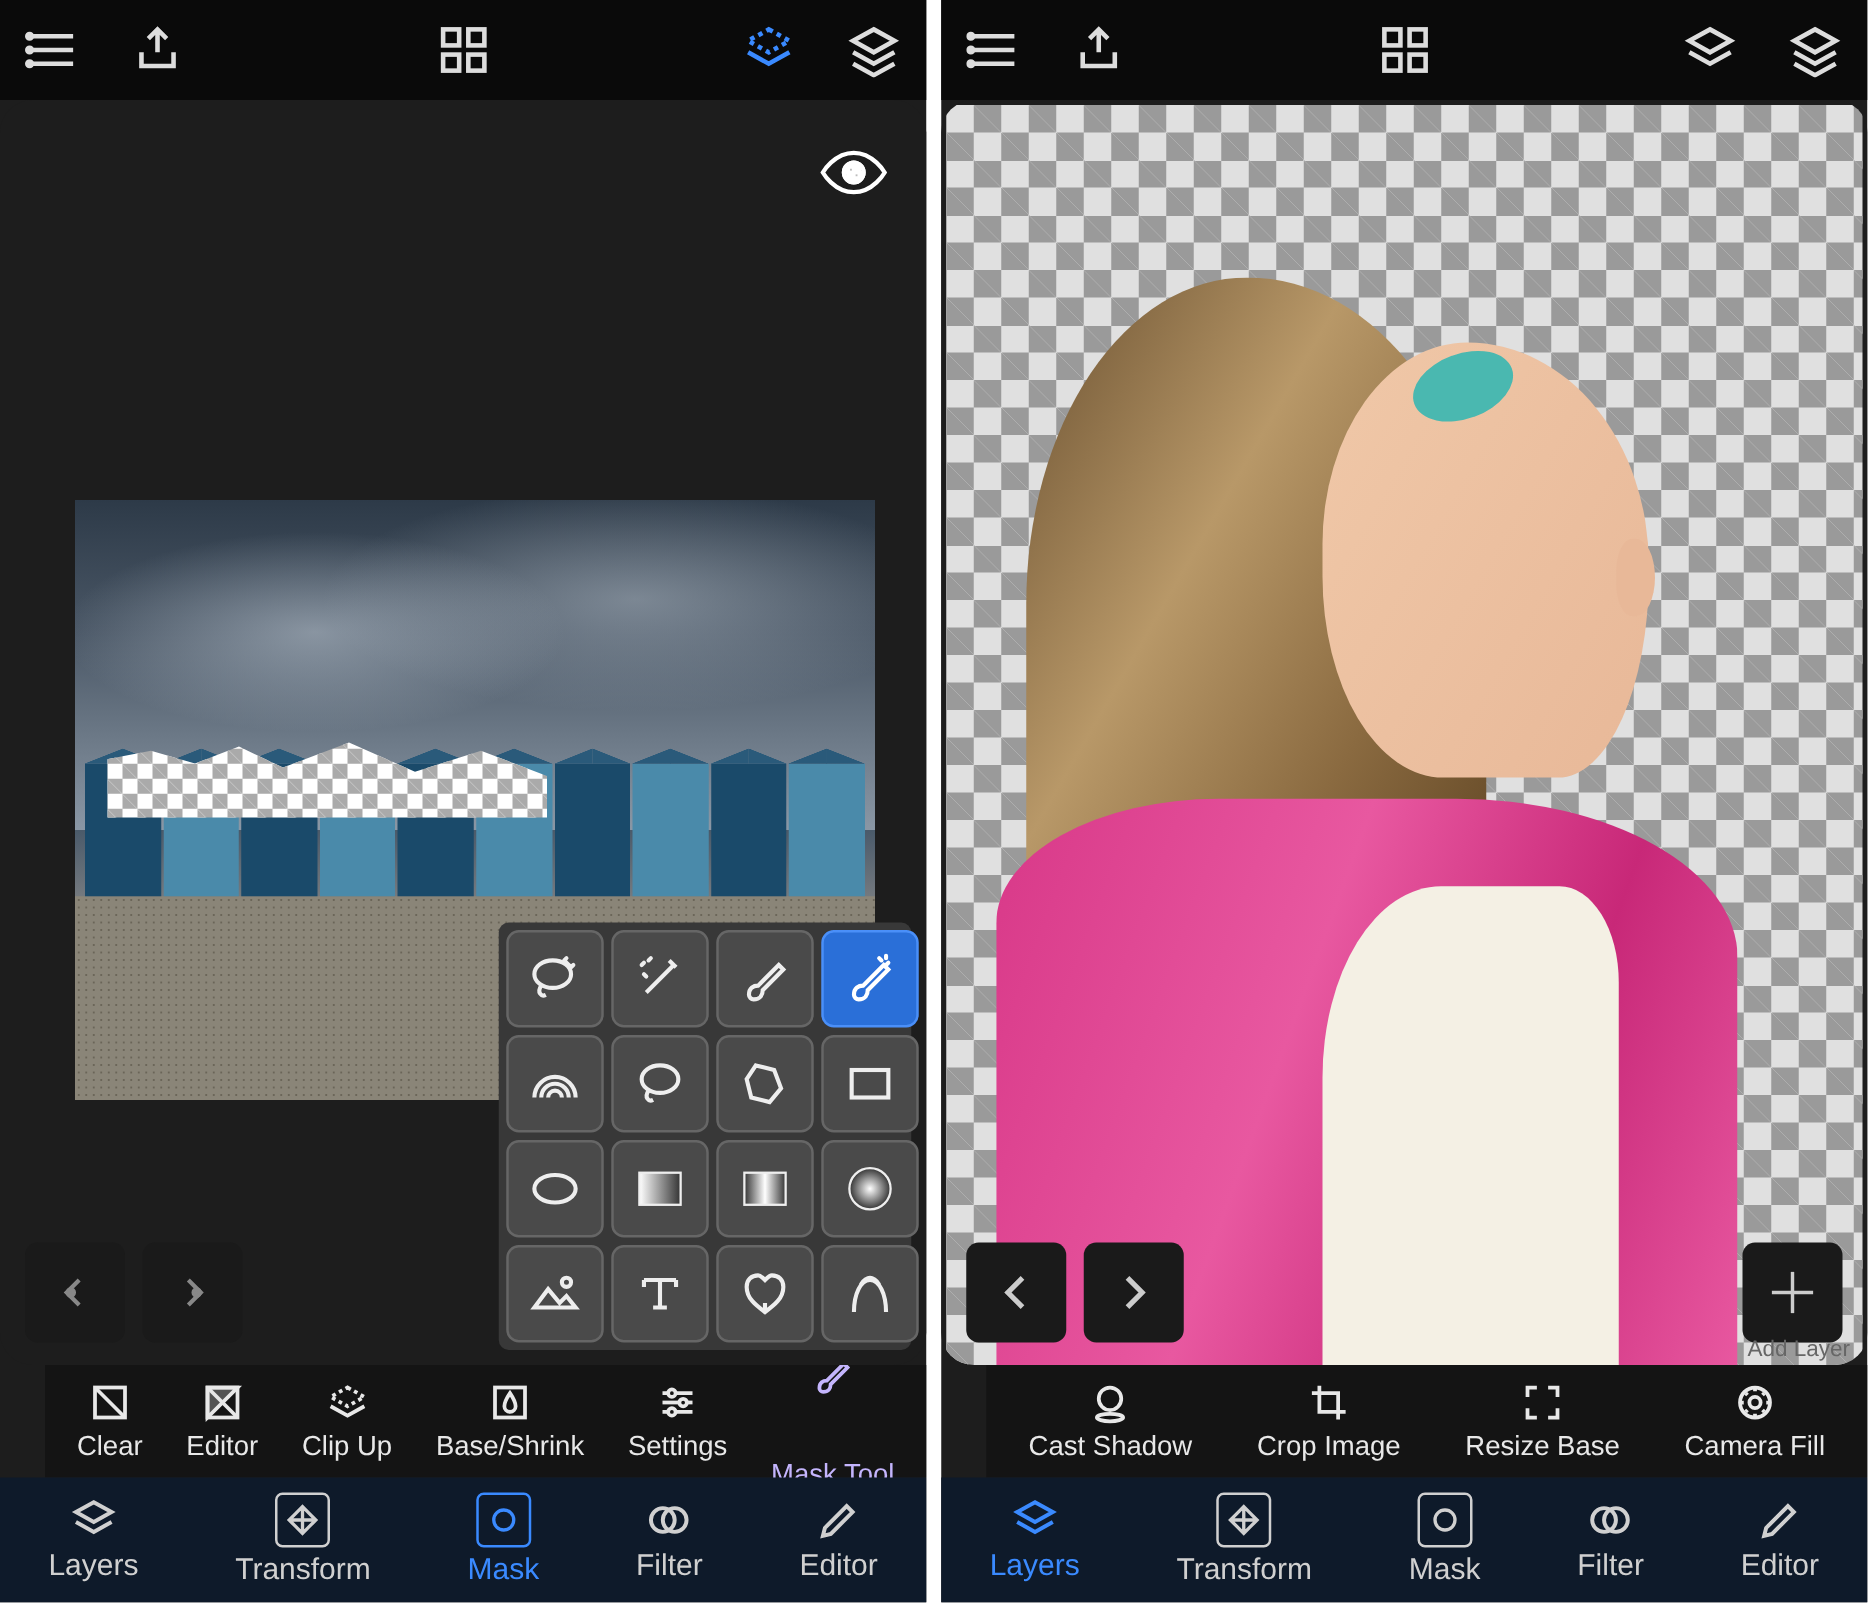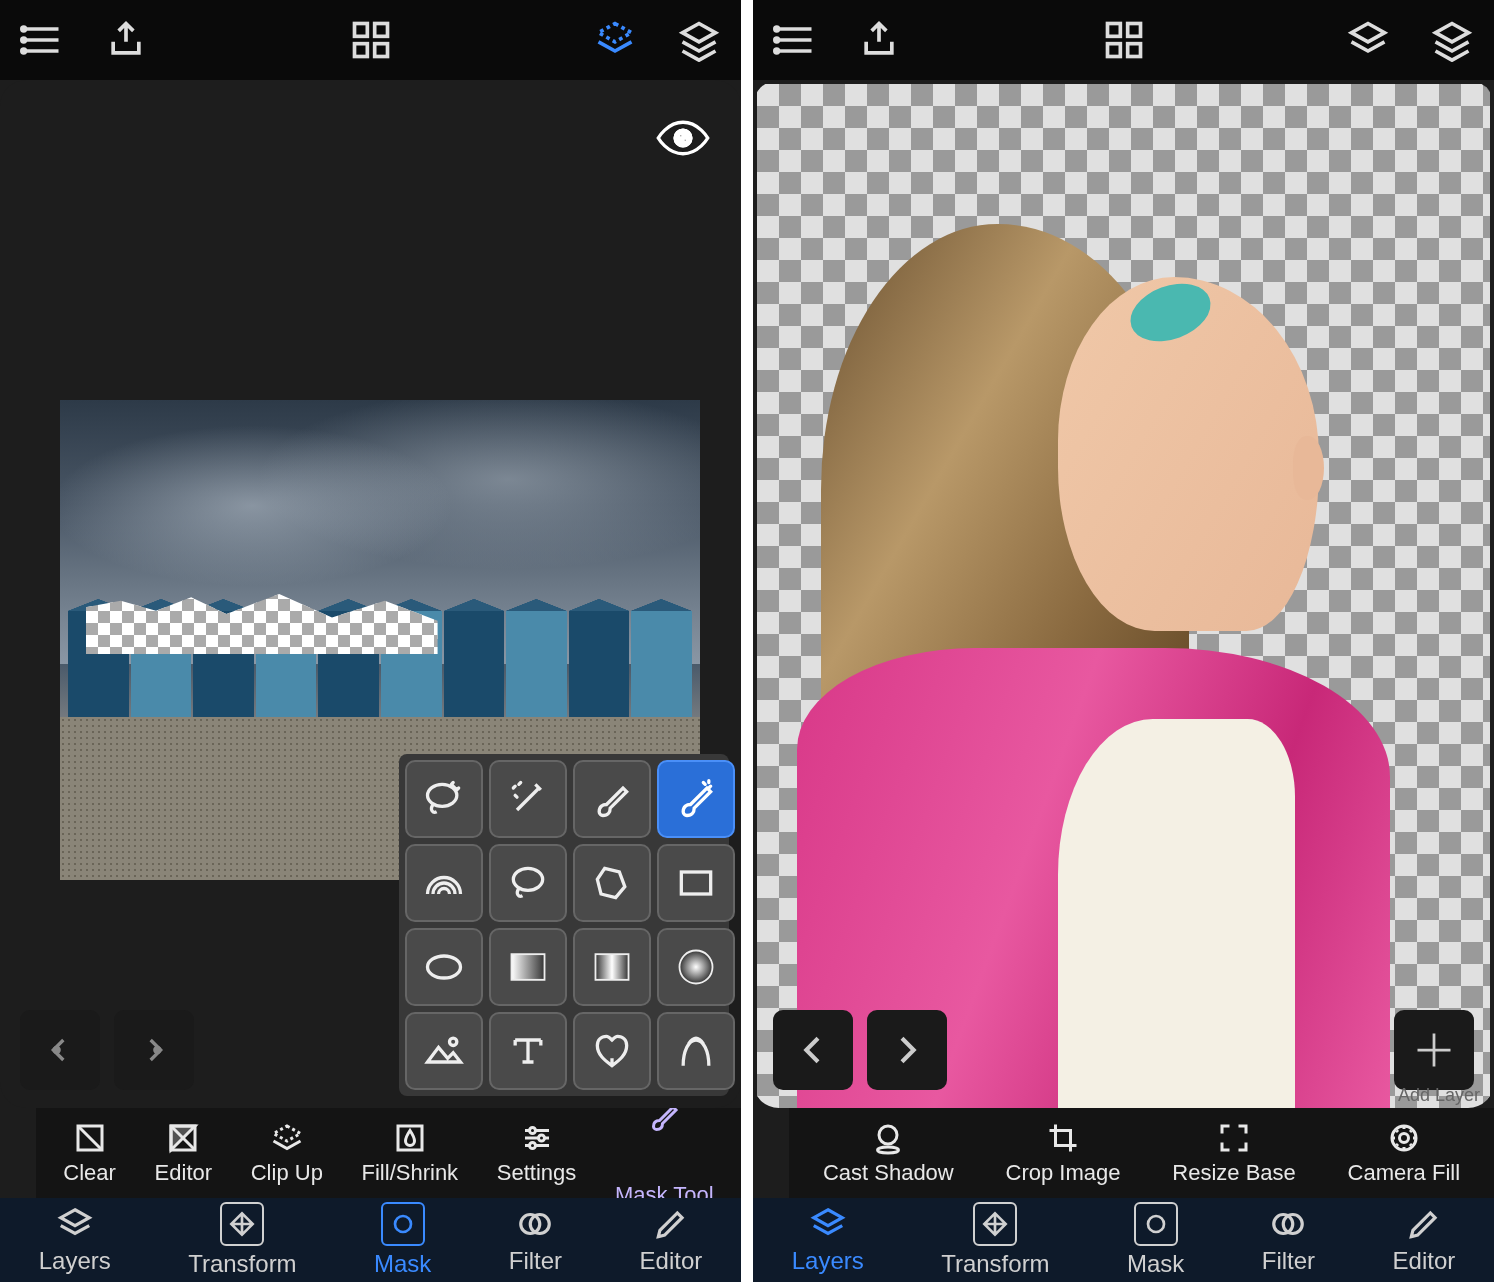--- a/index.html
+++ b/index.html
@@ -146,21 +146,21 @@
     display:flex;
     flex-direction: column;
     align-items: center;
     gap: 4px;
     color: #e8e8e8;
     font-size: 22px;
   }
   .ctx-item.active { color: #c4b5fd; gap: 48px; }
   .ctx-item svg { width: 36px; height: 36px; }
   .bottom-nav {
-    height: 84px;
+    height: 100px;
     background: #0e1a2a;
     display: flex;
     align-items: center;
     justify-content: space-around;
   }
   .nav-item {
     display:flex;
     flex-direction: column;
     align-items: center;
     gap: 4px;
@@ -436,21 +436,21 @@
           <path d="M12 4l9 5-9 5-9-5z" stroke-dasharray="2 2"></path>
           <path d="M3 14l9 5 9-5"></path>
         </svg>
       <span>Clip Up</span>
     </div>
     <div class="ctx-item">
       <svg viewBox="0 0 24 24" stroke="currentColor" stroke-width="2" fill="none">
           <rect x="4" y="4" width="16" height="16"></rect>
           <path d="M12 7c-2 3-3 5-3 7a3 3 0 0 0 6 0c0-2-1-4-3-7z"></path>
         </svg>
-      <span>Fill/Shrink</span>
+      <span>Base/Shrink</span>
     </div>
     <div class="ctx-item">
       <svg viewBox="0 0 24 24" stroke="currentColor" stroke-width="2" fill="none">
           <line x1="4" y1="7" x2="20" y2="7"></line>
           <line x1="4" y1="12" x2="20" y2="12"></line>
           <line x1="4" y1="17" x2="20" y2="17"></line>
           <circle cx="9" cy="7" r="2" fill="#141414"></circle>
           <circle cx="15" cy="12" r="2" fill="#141414"></circle>
           <circle cx="9" cy="17" r="2" fill="#141414"></circle>
         </svg>

